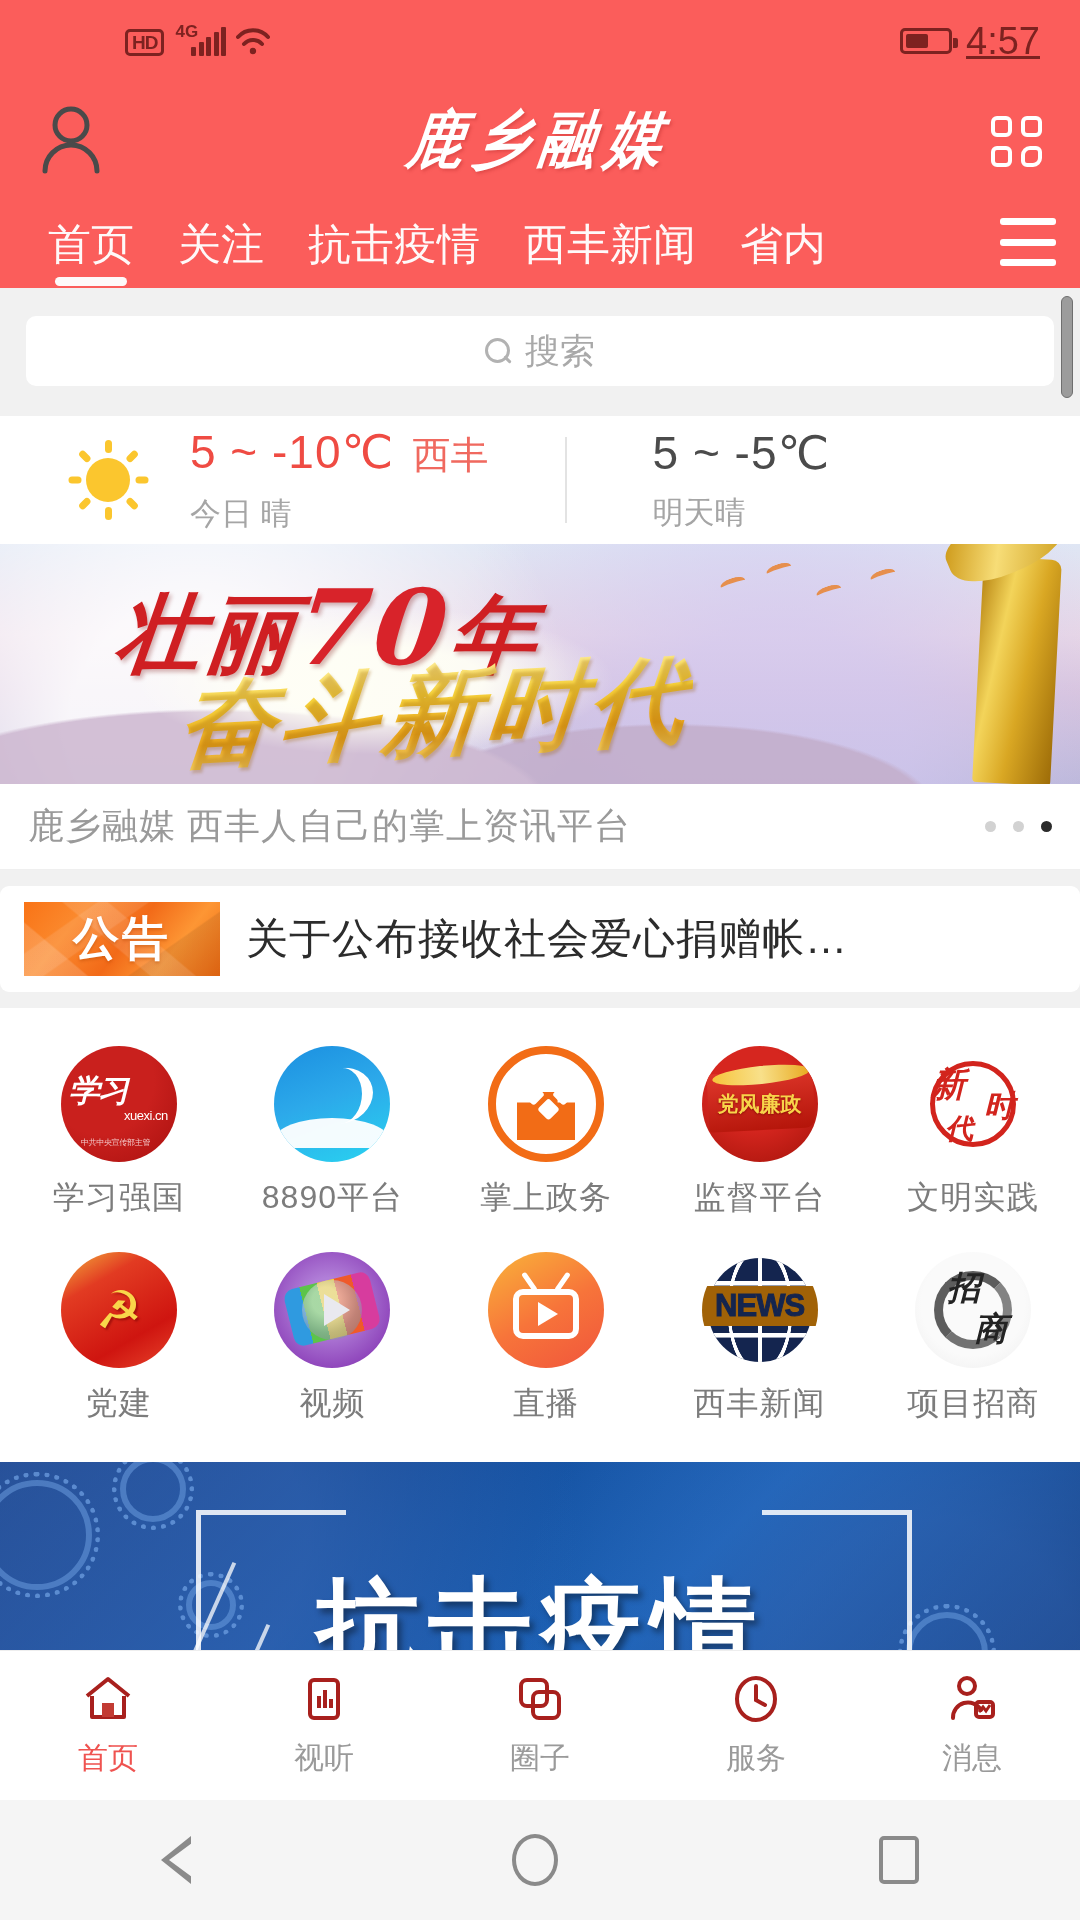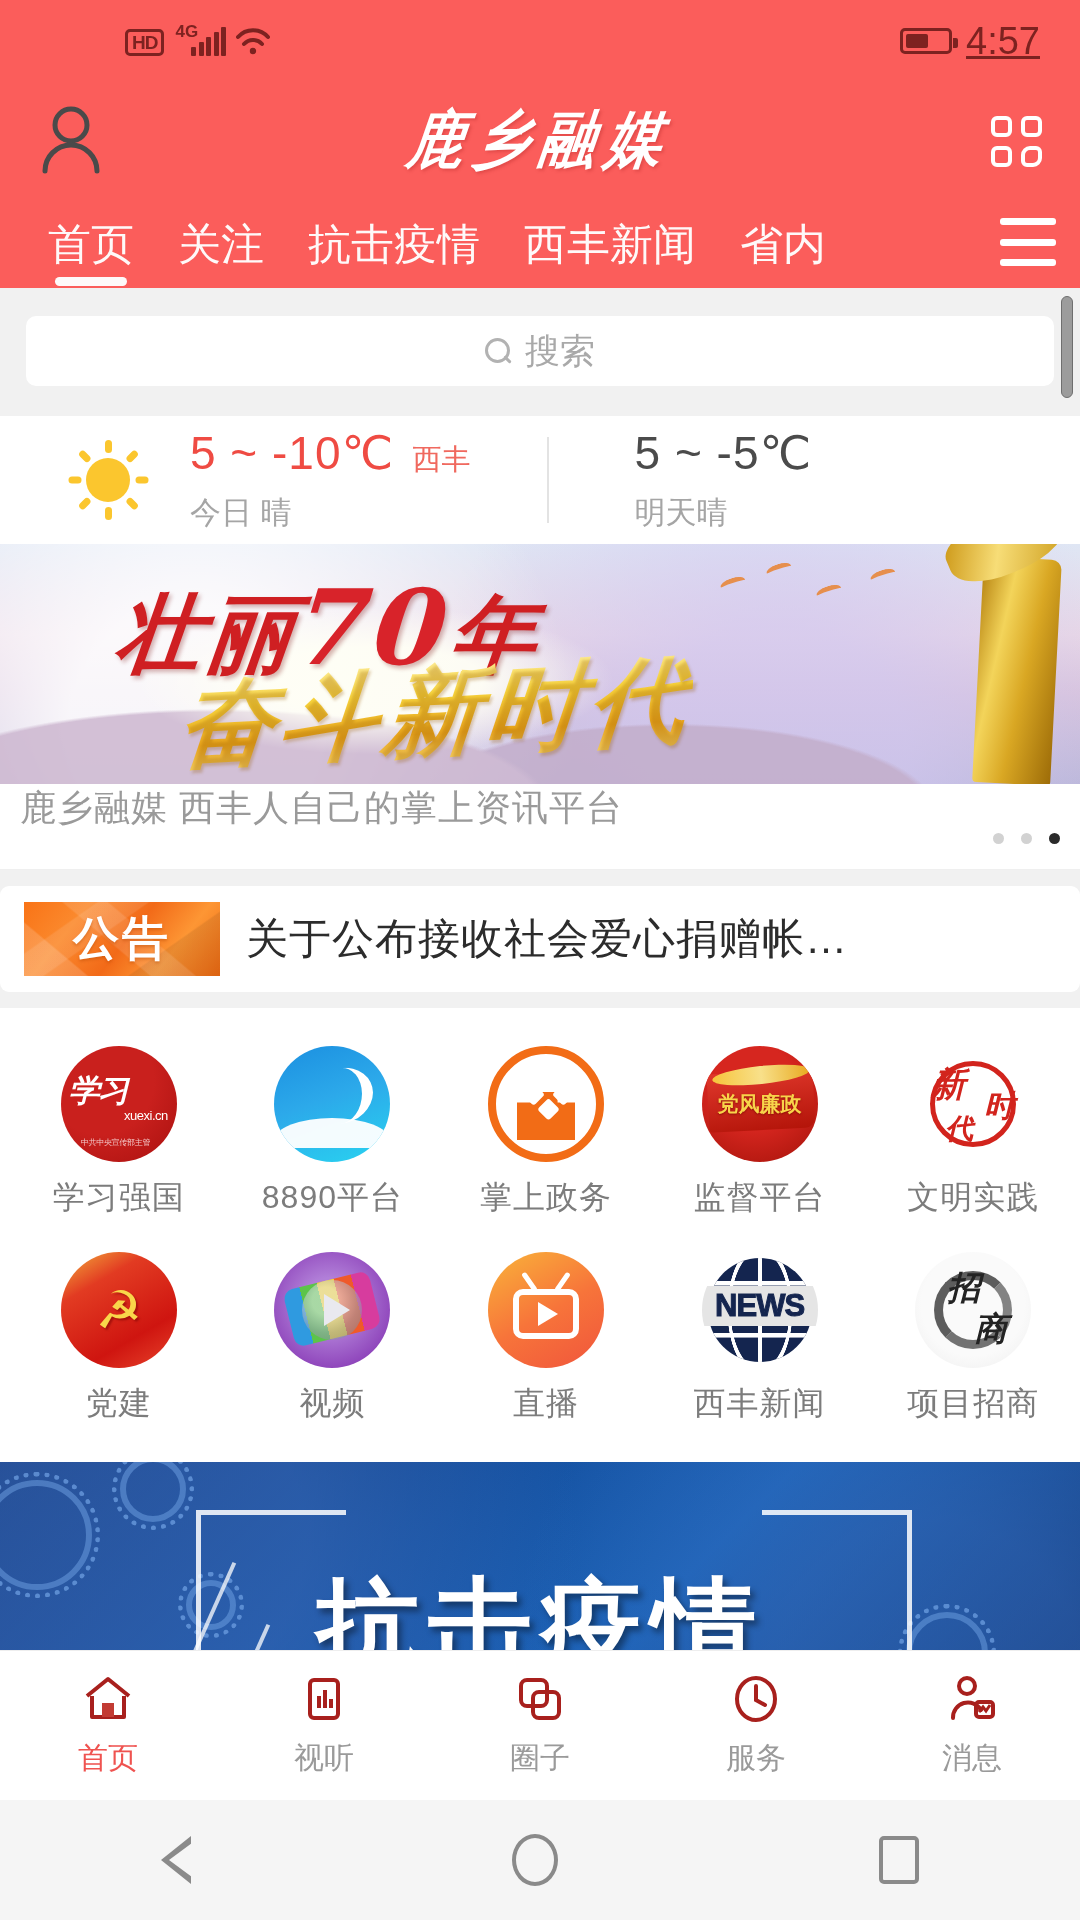--- a/index.html
+++ b/index.html
@@ -104,21 +104,21 @@
   .sun .core {
     position:absolute; width:44px; height:44px; background:#fbc62e; border-radius:50%;
     left:18px; top:18px;
   }
   .sun .ray {
     position:absolute; width:7px; height:13px; background:#fbc62e; border-radius:4px;
     left:36.5px; top:0; transform-origin:3.5px 40px;
   }
   .w-today { margin-left:42px; }
   .w-temp { font-size:46px; color:#ef4b43; font-weight:400; letter-spacing:1px;}
-  .w-city { font-size:29px; color:#f0695f; margin-left:14px; }
+  .w-city { font-size:38px; color:#f0695f; margin-left:14px; }
   .w-desc { font-size:31px; color:#a5a5a5; margin-top:12px; }
   .w-divider { width:2px; height:86px; background:#e3e3e3; margin-left:76px; }
   .w-tomorrow { margin-left:86px; text-align:left; }
   .w-temp2 { font-size:46px; color:#4b4b4b; letter-spacing:1px;}
   .w-desc2 { font-size:31px; color:#a5a5a5; margin-top:12px; }
 
   
   .banner {
     height:240px; position:relative; overflow:hidden;
     background:
@@ -160,22 +160,22 @@
     content:""; position:absolute; top:-42px; left:-40px; width:122px; height:58px;
     background:linear-gradient(120deg,#c9920f,#f7dd77 45%,#cb9a18);
     border-radius:40% 60% 50% 50%; transform:rotate(-26deg);
   }
   .b-birds { position:absolute; right:150px; top:16px; width:210px; height:60px; }
   .b-birds i {
     position:absolute; width:26px; height:12px; border-top:5px solid #e8883c;
     border-radius:50%; transform:rotate(-18deg); opacity:.9;
   }
   .caption-row {
-    background:#fff; height:86px; display:flex; align-items:flex-start;
-    padding:0 20px; border-bottom:1px solid #efefef;flex-direction:column;
+    background:#fff; height:86px; display:flex; align-items:center;
+    padding:0 28px; border-bottom:1px solid #efefef;
   }
   .caption-txt { font-size:36px; color:#9a9a9a; letter-spacing:1px;}
   .dots { margin-left:auto; display:flex; gap:17px; align-items:center; }
   .dots i { width:11px; height:11px; border-radius:50%; background:#d2d2d2; display:block;}
   .dots i.on { background:#2b2b2b; }
 
   
   .gap { height:16px; background:#f1f1f1; }
   .announce { background:#fff; height:106px; display:flex; align-items:center; padding:0 24px;border-radius:9px; }
   .badge {
@@ -313,21 +313,21 @@
   .ic-news .globe::before {
     content:""; position:absolute; inset:0;
     background:
       linear-gradient(90deg,transparent 48%, #fff 48% 52%, transparent 52%),
       radial-gradient(ellipse 50% 100% at 50% 50%, transparent 56%, #fff 57% 62%, transparent 63%),
       linear-gradient(180deg,transparent 22%, #fff 22% 26%, transparent 27% 72%, #fff 72% 76%, transparent 77%);
   }
   .ic-news .txt {
     position:absolute; left:0; right:0; top:34px; text-align:center;
     color:#14254f; font-size:31px; font-weight:bold; letter-spacing:-1px;
-    background:#e5e5e5; padding:2px 0; z-index:2; -webkit-text-stroke:1px #14254f;
+    background:#a16207; padding:2px 0; z-index:2; -webkit-text-stroke:1px #14254f;
   }
   .ic-zhaoshang { background:radial-gradient(circle at 50% 45%, #fafafa 0 60%, #ececec 100%); }
   .ic-zhaoshang .ink {
     position:absolute; width:78px; height:78px; border-radius:50%;
     border:9px solid #3b3b3b; top:19px; left:19px; opacity:.82;
     border-right-color:#6a6a6a; border-bottom-color:#555;
   }
   .ic-zhaoshang .z1 {
     position:absolute; color:#232323; font-size:33px; font-weight:bold;
     font-family:"DejaVu Serif",serif; font-style:italic; top:14px; left:32px;

